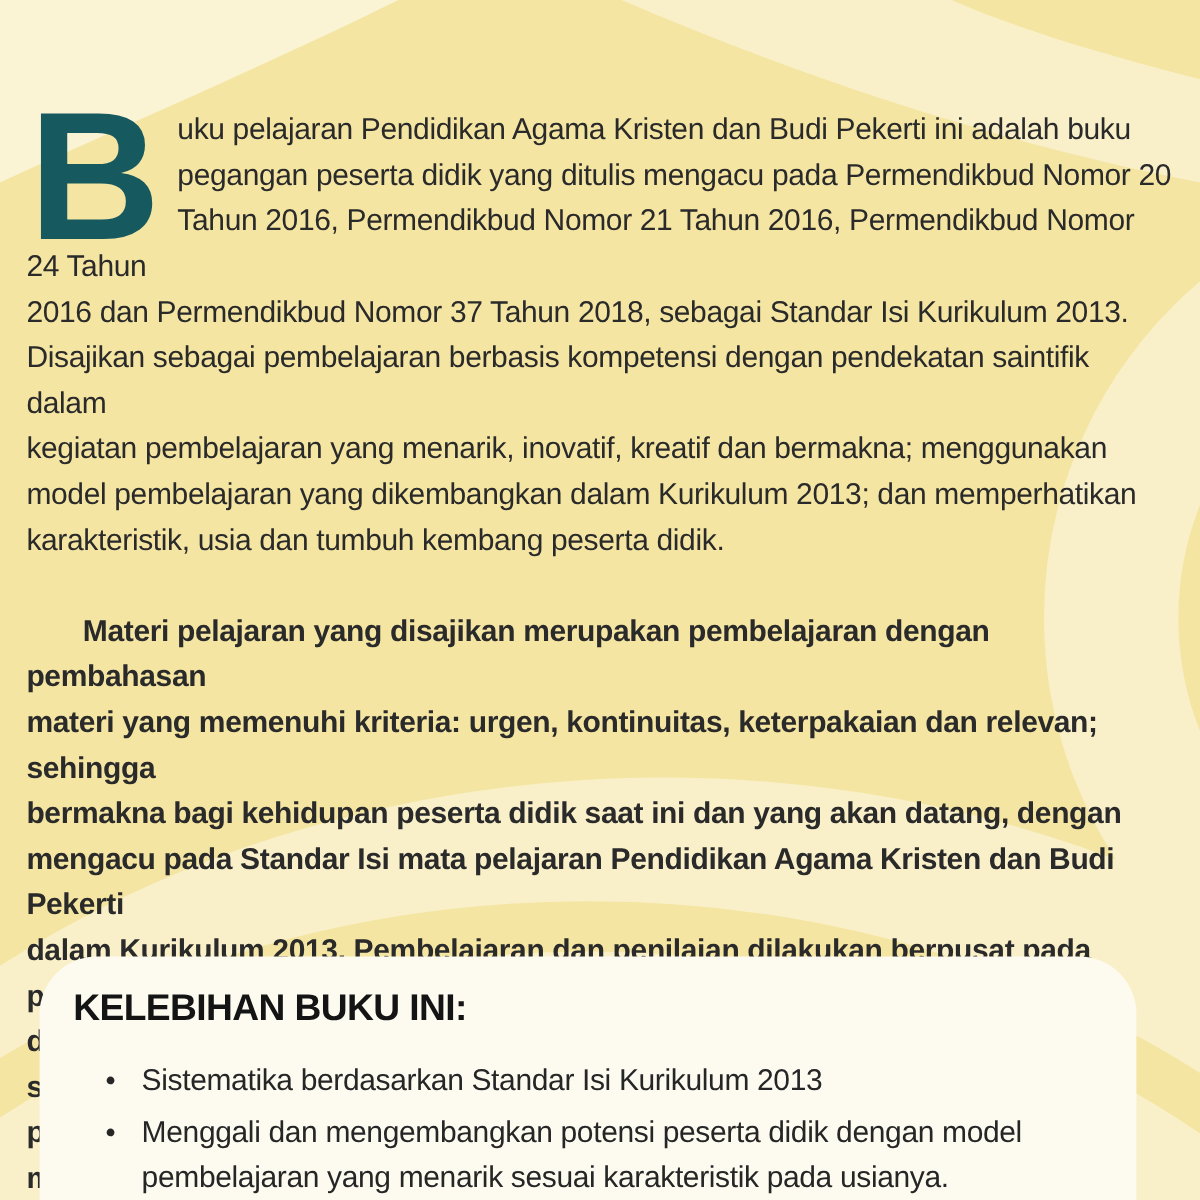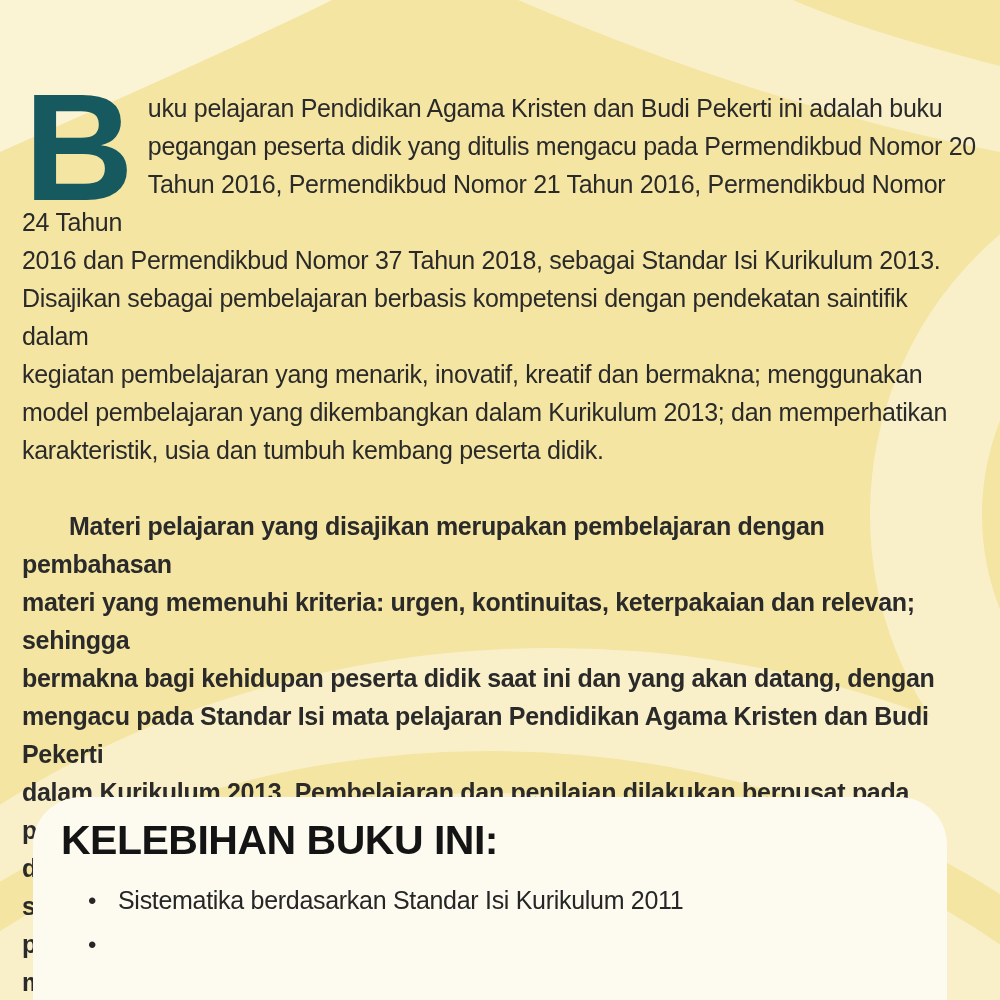--- a/index.html
+++ b/index.html
@@ -48,21 +48,21 @@
     width: 914px; height: 240px;
     background: #fdfbf0;
     border-radius: 48px 48px 0 0;
     z-index: 2;
     box-sizing: border-box;
     padding: 26px 30px 0 28px;
   }
   .panel-heading {
     margin: 0;
     color: #141414;
-    font-size: 41px;
+    font-size: 31px;
     font-weight: 800;
     letter-spacing: -0.5px;
     line-height: 34px;
   }
   .bullet-list {
     list-style: none;
     margin: 25px 0 0 0;
     padding: 0;
   }
   .bullet-list li {
@@ -114,19 +114,21 @@
 Sehingga pembelajaran yang berlangsung tidak hanya menekankan pencapaian
 kompetensi pengetahuan, tetapi menyajikan proses pembelajaran yang membentuk
 seluruh aspek kehidupan guna menggali dan mengembangkan potensi peserta didik.</p>
 </div>
 
 <div class="panel">
   <h2 class="panel-heading">KELEBIHAN BUKU INI:</h2>
   <ul class="bullet-list">
     <li>
       <span class="bullet-dot">•</span>
-      <span class="bullet-text">Sistematika berdasarkan Standar Isi Kurikulum 2011</span>
+      <span class="bullet-text">Sistematika berdasarkan Standar Isi Kurikulum 2013</span>
     </li>
     <li>
       <span class="bullet-dot">•</span>
+      <span class="bullet-text">Menggali dan mengembangkan potensi peserta didik dengan model
+pembelajaran yang menarik sesuai karakteristik pada usianya.</span>
     </li>
   </ul>
 </div>
 
 </body></html>

